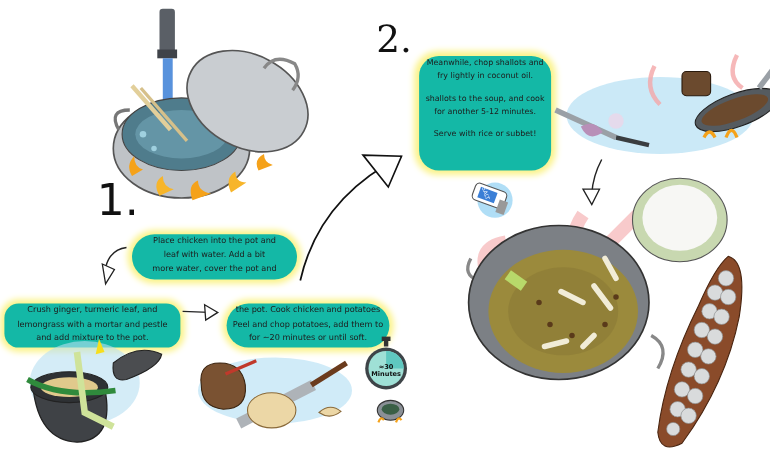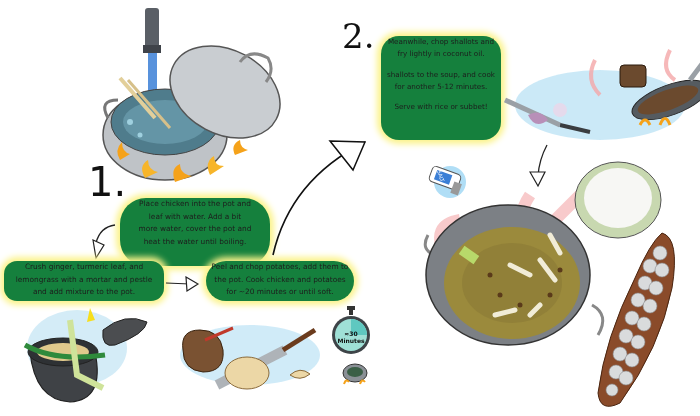--- a/index.html
+++ b/index.html
@@ -1,27 +1,28 @@
 <!DOCTYPE html>
 <html><head>
   <meta charset="utf-8">
   <style>
     html, body { margin: 0; padding: 0; background: #ffffff; }
     body { width: 700px; height: 416px; position: relative; overflow: hidden; font-family: "DejaVu Sans", sans-serif; }
     .abs { position: absolute; }
     .bubble {
       position: absolute;
-      background: #15803d;
+      background: #14b8a6;
       color: #1d1d1d;
       font-family: "DejaVu Sans", sans-serif;
       font-size: 7.4px;
       line-height: 12.5px;
       text-align: center;
       border-radius: 26px;
       box-shadow: 0 0 6px 4px #fbf38a;
+      margin-top: 15px;
     }
     .bubble p { margin: 0; }
     .step-num {
       position: absolute;
       font-family: "DejaVu Sans", sans-serif;
       color: #111;
       font-weight: normal;
     }
     svg { position: absolute; overflow: visible; }
   </style>
@@ -50,46 +51,45 @@
 
   <path d="M20 160 Q14 150 22 142 Q22 152 30 154 Z" fill="#f5a21a"></path>
   <path d="M45 178 Q38 166 48 160 Q48 170 58 172 Z" fill="#f7b52a"></path>
   <path d="M75 182 Q70 168 80 164 Q80 174 92 176 Z" fill="#f5a21a"></path>
   <path d="M110 175 Q104 162 114 156 Q114 166 124 166 Z" fill="#f7b52a"></path>
   <path d="M135 155 Q130 145 140 140 Q140 148 148 150 Z" fill="#f5a21a"></path>
 </svg>
 
 <div class="step-num" style="left:88px;top:160px;font-size:40px;line-height:44px;">1.</div>
 
-<div class="bubble" style="left:120px;top:198px;width:150px;height:68px;padding-top:0;">
+<div class="bubble" style="left:120px;top:198px;width:150px;height:41px;padding-top:0;">
   <p>Place chicken into the pot and</p>
   <p>leaf with water. Add a bit</p>
   <p>more water, cover the pot and</p>
-  <p>heat the water until boiling.</p>
 </div>
 
 <svg style="left:60px;top:215px;width:60px;height:45px" viewBox="0 0 60 45">
   <path d="M55 10 Q40 12 36 28" fill="none" stroke="#222" stroke-width="1.3"></path>
   <path d="M33 25 L36 43 L44 30 Z" fill="#fff" stroke="#222" stroke-width="1.2"></path>
 </svg>
 
 <div class="bubble" style="left:4px;top:261px;width:160px;height:40px;border-radius:13px;">
   <p>Crush ginger, turmeric leaf, and</p>
   <p>lemongrass with a mortar and pestle</p>
   <p>and add mixture to the pot.</p>
 </div>
 
 <svg style="left:160px;top:275px;width:40px;height:20px" viewBox="0 0 40 20">
   <path d="M6 8 L30 9" stroke="#222" stroke-width="1.2"></path>
   <path d="M26 2 L38 9 L27 16 Z" fill="#fff" stroke="#222" stroke-width="1.2"></path>
 </svg>
 
 <div class="bubble" style="left:206px;top:261px;width:148px;height:40px;">
+  <p>the pot. Cook chicken and potatoes</p>
   <p>Peel and chop potatoes, add them to</p>
-  <p>the pot. Cook chicken and potatoes</p>
   <p>for ~20 minutes or until soft.</p>
 </div>
 
 <svg style="left:15px;top:300px;width:120px;height:110px" viewBox="0 0 120 110">
   <ellipse cx="62" cy="48" rx="50" ry="38" fill="#b7dff2" opacity="0.6"></ellipse>
   <path d="M15 52 Q20 100 55 102 Q90 100 80 52 Z" fill="#3f4246" stroke="#222" stroke-width="1.2"></path>
   <ellipse cx="48" cy="52" rx="35" ry="14" fill="#2e3134" stroke="#222"></ellipse>
   <ellipse cx="48" cy="52" rx="26" ry="9" fill="#e0c98c"></ellipse>
   <path d="M10 45 Q40 62 90 55" fill="none" stroke="#2f8a3c" stroke-width="5"></path>
   <path d="M55 20 L62 75 L88 88" fill="none" stroke="#cfe39a" stroke-width="6"></path>

